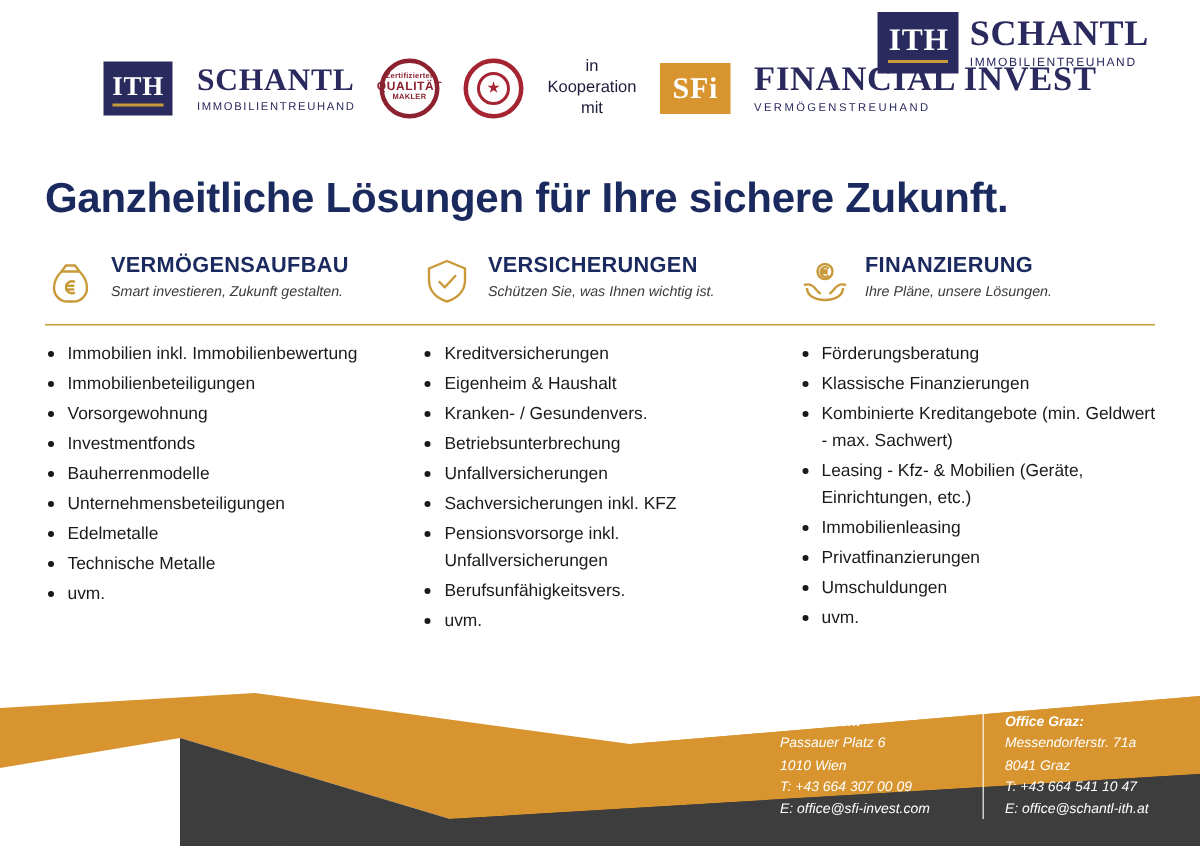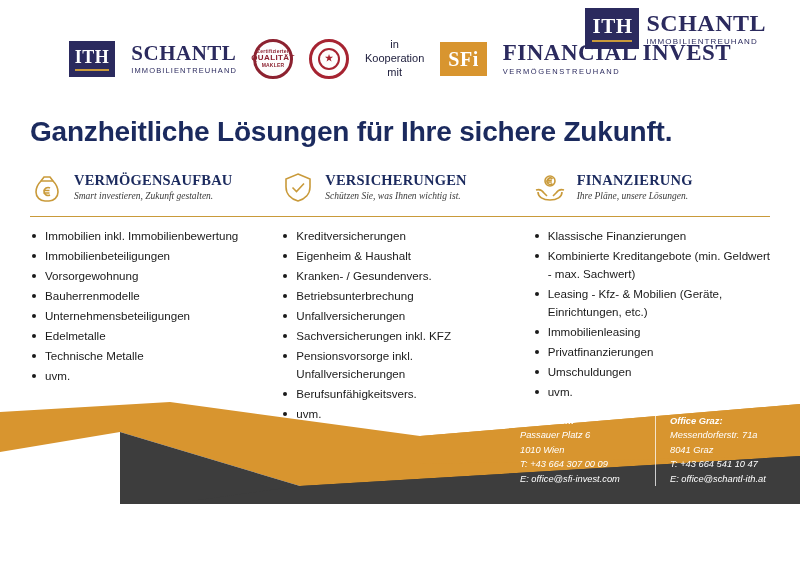--- a/index.html
+++ b/index.html
@@ -4,21 +4,21 @@
 <style>
   * { box-sizing: border-box; margin: 0; padding: 0; }
   html, body {
     width: 800px; height: 564px;
     background: #ffffff;
     font-family: "Liberation Sans", sans-serif;
     overflow: hidden;
   }
   #page {
     position: relative;
-    width: 800px; height: 504px;
+    width: 800px; height: 564px;
     background: #ffffff;
   }
 
   
   .top-area {
     position: relative;
     height: 98px;
   }
   .top-right-logo {
     position: absolute;
@@ -145,23 +145,21 @@
 
   
   .cols {
     display: flex;
     margin: 22px 30px 0 30px;
     gap: 14px;
   }
   .col { width: 33.33%; }
   .col-head {
     display: flex;
-    align-items: center;
     gap: 10px;
-    font-family: Liberation Serif, serif;
   }
   .col-icon {
     width: 34px; height: 34px;
     flex: 0 0 34px;
     color: #c99a3a;
   }
   .col-icon svg { width: 34px; height: 34px; display: block; }
   .col-title {
     font-size: 14.5px;
     font-weight: bold;
@@ -340,20 +338,21 @@
   </div>
 
   <hr class="rule">
 
   <div class="lists">
     <div class="col">
       <ul class="bullets">
         <li>Immobilien inkl. Immobilienbewertung</li>
         <li>Immobilienbeteiligungen</li>
         <li>Vorsorgewohnung</li>
+        <li>Investmentfonds</li>
         <li>Bauherrenmodelle</li>
         <li>Unternehmensbeteiligungen</li>
         <li>Edelmetalle</li>
         <li>Technische Metalle</li>
         <li>uvm.</li>
       </ul>
     </div>
     <div class="col">
       <ul class="bullets">
         <li>Kreditversicherungen</li>
@@ -362,20 +361,21 @@
         <li>Betriebsunterbrechung</li>
         <li>Unfallversicherungen</li>
         <li>Sachversicherungen inkl. KFZ</li>
         <li>Pensionsvorsorge inkl. Unfallversicherungen</li>
         <li>Berufsunfähigkeitsvers.</li>
         <li>uvm.</li>
       </ul>
     </div>
     <div class="col">
       <ul class="bullets">
+        <li>Förderungsberatung</li>
         <li>Klassische Finanzierungen</li>
         <li>Kombinierte Kreditangebote (min. Geldwert - max. Sachwert)</li>
         <li>Leasing - Kfz- &amp; Mobilien (Geräte, Einrichtungen, etc.)</li>
         <li>Immobilienleasing</li>
         <li>Privatfinanzierungen</li>
         <li>Umschuldungen</li>
         <li>uvm.</li>
       </ul>
     </div>
   </div>

